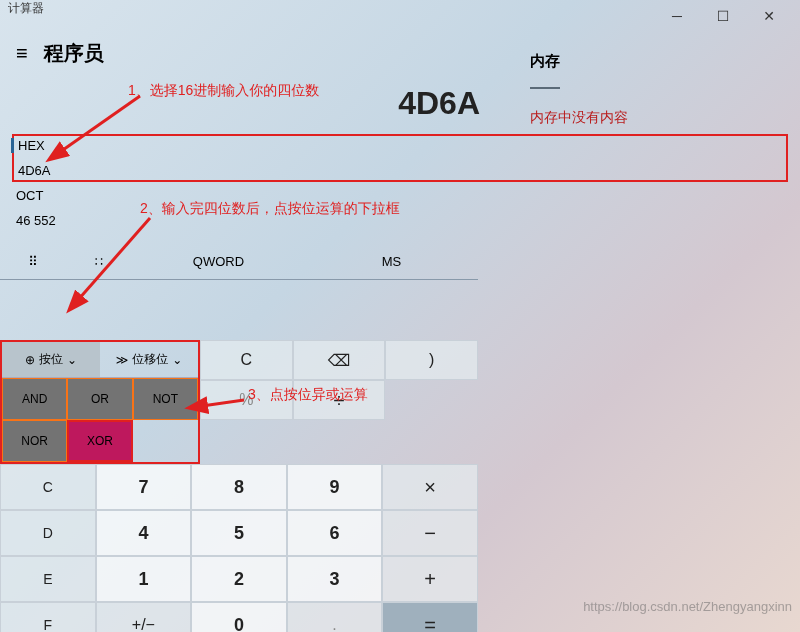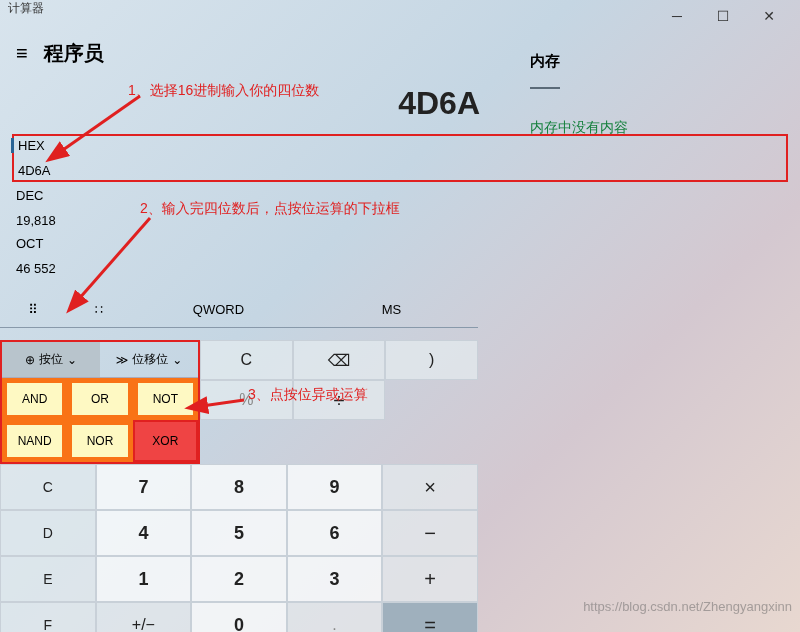--- a/index.html
+++ b/index.html
@@ -5,37 +5,37 @@
 * { box-sizing: border-box; margin: 0; padding: 0; font-family: "Microsoft YaHei", "Segoe UI", sans-serif; }
 body { width: 800px; height: 632px; background: linear-gradient(135deg, #d8e4ed 0%, #c5d6e3 40%, #d4c8d0 70%, #e8d8d0 100%); overflow: hidden; position: relative; }
 .titlebar { height: 32px; display: flex; padding: 0 8px; font-size: 12px; color: #333; }
 .titlebar-buttons { margin-left: auto; display: flex; }
 .titlebar-btn { width: 46px; height: 32px; display: flex; align-items: center; justify-content: center; font-size: 14px; cursor: pointer; }
 .header { display: flex; align-items: center; padding: 8px 16px; gap: 16px; }
 .hamburger { font-size: 20px; cursor: pointer; }
 .mode-title { font-size: 20px; font-weight: bold; }
 .memory-panel { position: absolute; right: 20px; top: 52px; width: 250px; }
 .memory-title { font-size: 15px; font-weight: bold; border-bottom: 2px solid #5a6a78; display: inline-block; padding-bottom: 16px; }
-.memory-empty { margin-top: 30px; font-size: 14px; color: #15803d; }
+.memory-empty { margin-top: 20px; font-size: 14px; color: #b91c1c; }
 .display { text-align: right; padding: 10px 320px 10px 10px; font-size: 32px; font-weight: bold; color: #222; }
 .radix-list { padding: 0 16px; }
 .radix-row { display: flex; gap: 10px; padding: 4px 0; font-size: 13px; color: #000000; flex-direction: column; }
 .radix-row.active { border: 2px solid #e02020; padding: 2px 4px; margin: 2px -4px; }
 .radix-label { width: 32px; font-weight: 500; }
 .radix-row.active .radix-label { border-left: 3px solid #2a6496; padding-left: 4px; margin-left: -7px; }
 .toolbar-row { display: flex; align-items: center; height: 36px; margin-top: 12px; border-bottom: 1px solid #8899aa; width: 478px; }
 .toolbar-cell { flex: 1; display: flex; align-items: center; justify-content: center; font-size: 13px; cursor: pointer; }
 .toolbar-cell.small { flex: 0 0 66px; }
 .bitops { width: 200px; border: 2px solid #e02020; margin: 0 0 0 0; }
 .bitops-tabs { display: flex; height: 36px; border-bottom: 1px solid #aab; }
 .bitops-tab { flex: 1; display: flex; align-items: center; justify-content: center; font-size: 12px; gap: 4px; cursor: pointer; }
 .bitops-tab.active { background: #b8c4cc; }
 .bitops-grid { display: grid; grid-template-columns: repeat(3, 1fr); }
-.bitops-cell { height: 42px; display: flex; align-items: center; justify-content: center; font-size: 12px; border: 5px solid #f97316; cursor: pointer; background: #fef9c3; }
-.bitops-cell.xor { border: 2px solid #e02020; background: #ef4444; }
+.bitops-cell { height: 42px; display: flex; align-items: center; justify-content: center; font-size: 12px; border: 1px solid #f97316; cursor: pointer; background: #737373; }
+.bitops-cell.xor { border: 2px solid #e02020; background: #be185d; }
 .keypad-area { position: absolute; left: 0; top: 340px; width: 478px; }
 .keypad { display: grid; grid-template-columns: repeat(5, 1fr); grid-auto-rows: 46px; }
 .key { display: flex; align-items: center; justify-content: center; font-size: 16px; border: 1px solid #c8d0d8; cursor: pointer; background: rgba(230,236,240,0.7); color: #222; }
 .key.num { background: rgba(248,250,252,0.85); font-weight: bold; font-size: 18px; }
 .key.op { font-size: 20px; }
 .key.eq { background: #9fb0bd; }
 .key.dim { color: #888; }
 .key.letter { font-size: 14px; }
 .annotation { position: absolute; color: #e02020; font-size: 14px; font-weight: 500; pointer-events: none; }
 .watermark { position: absolute; right: 8px; bottom: 18px; font-size: 13px; color: rgba(100,100,100,0.5); }
@@ -64,24 +64,20 @@
 </div>
 
 <div class="display">4D6A</div>
 
 <div class="radix-list">
   <div class="radix-row active">
     <span class="radix-label">HEX</span>
     <span>4D6A</span>
   </div>
   <div class="radix-row">
-    <span class="radix-label">DEC</span>
-    <span>19,818</span>
-  </div>
-  <div class="radix-row">
     <span class="radix-label">OCT</span>
     <span>46 552</span>
   </div>
 </div>
 
 <div class="toolbar-row">
   <div class="toolbar-cell small">⠿</div>
   <div class="toolbar-cell small">∷</div>
   <div class="toolbar-cell">QWORD</div>
   <div class="toolbar-cell">MS</div>
@@ -99,21 +95,20 @@
         <div class="bitops-tab">
           <span>≫</span>
           <span>位移位</span>
           <span>⌄</span>
         </div>
       </div>
       <div class="bitops-grid">
         <div class="bitops-cell">AND</div>
         <div class="bitops-cell">OR</div>
         <div class="bitops-cell">NOT</div>
-        <div class="bitops-cell">NAND</div>
         <div class="bitops-cell">NOR</div>
         <div class="bitops-cell xor">XOR</div>
       </div>
     </div>
     <div style="flex:1; display:grid; grid-template-columns:repeat(3,1fr); grid-auto-rows:40px;">
       <div class="key" style="grid-column:1;">C</div>
       <div class="key">⌫</div>
       <div class="key">)</div>
       <div class="key dim">%</div>
       <div class="key op">÷</div>

